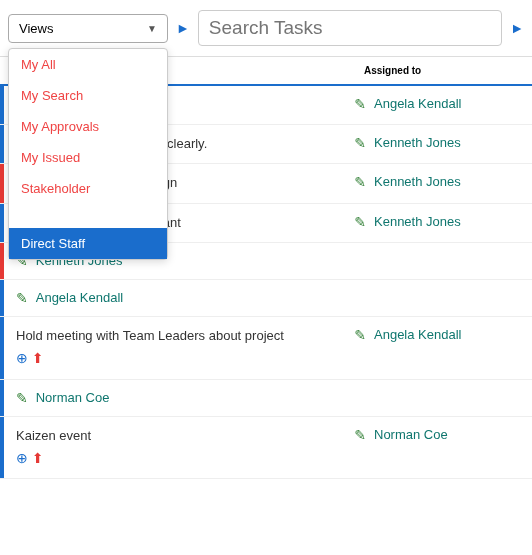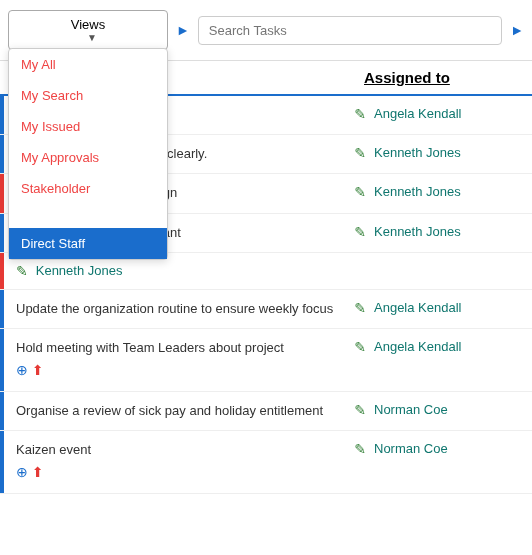--- a/index.html
+++ b/index.html
@@ -28,41 +28,40 @@
       display: flex;
       align-items: center;
       border: 1px solid #aaa;
       border-radius: 4px;
       padding: 6px 10px;
       cursor: pointer;
       background: #fff;
       min-width: 160px;
       justify-content: space-between;
       position: relative;
-      flex-direction: column;
     }
 
     .views-dropdown .arrow-down {
       font-size: 10px;
       color: #555;
       margin-left: 8px;
     }
 
     .chevron-right {
       color: #1a6dcc;
       font-size: 14px;
       cursor: pointer;
     }
 
     .search-box {
       border: 1px solid #ccc;
       border-radius: 4px;
       padding: 6px 10px;
       flex: 1;
-      font-size: 13px;
+      font-size: 19px;
       color: #aaa;
     }
 
     .sort-btn {
       display: flex;
       align-items: center;
       padding: 6px 12px;
       border: 1px solid #ccc;
       border-radius: 4px;
       cursor: pointer;
@@ -111,23 +110,22 @@
       background: #fff;
     }
 
     .col-task {
       flex: 1;
     }
 
     .col-assigned {
       width: 160px;
       font-weight: bold;
-      font-size: 15px;
+      font-size: 10px;
       text-align: left;
-      text-decoration: underline;
     }
 
     .task-row {
       display: flex;
       align-items: flex-start;
       padding: 10px 8px;
       border-bottom: 1px solid #eee;
       position: relative;
     }
 
@@ -195,22 +193,22 @@
     <span class="arrow-down">▼</span>
   </div>
   <span class="chevron-right">►</span>
   <input class="search-box" type="text" placeholder="Search Tasks" style="">
   <span class="chevron-right">►</span>
 </div>
 
 <div class="dropdown-menu" id="dropdown-menu">
     <div class="dropdown-item">My All</div>
     <div class="dropdown-item">My Search</div>
+    <div class="dropdown-item">My Approvals</div>
     <div class="dropdown-item">My Issued</div>
-    <div class="dropdown-item">My Approvals</div>
     <div class="dropdown-item">Stakeholder</div>
     <div class="dropdown-item active">Direct Staff</div>
   </div>
 
 <div class="table-area">
   <div class="table-header">
     <div class="col-task"></div>
     <div class="col-assigned">Assigned to</div>
   </div>
   <div id="task-rows">
@@ -248,40 +246,38 @@
       </div>
       <div class="task-row">
         <div class="left-bar red"></div>
         <div class="task-icons">
           <span class="edit-icon">✎</span>
         </div>
         <div class="assigned-name">Kenneth Jones</div>
       </div>
       <div class="task-row">
         <div class="left-bar blue"></div>
-        <div class="task-content">Update the organization routine to ensure weekly focus</div>
         <div class="task-icons">
           <span class="edit-icon">✎</span>
         </div>
         <div class="assigned-name">Angela Kendall</div>
       </div>
       <div class="task-row">
         <div class="left-bar blue"></div>
         <div class="task-content">Hold meeting with Team Leaders about project<div class="icon-row">
             <span class="icon-circle">⊕</span>
             <span class="icon-upload">⬆</span>
           </div></div>
         <div class="task-icons">
           <span class="edit-icon">✎</span>
         </div>
         <div class="assigned-name">Angela Kendall</div>
       </div>
       <div class="task-row">
         <div class="left-bar blue"></div>
-        <div class="task-content">Organise a review of sick pay and holiday entitlement</div>
         <div class="task-icons">
           <span class="edit-icon">✎</span>
         </div>
         <div class="assigned-name">Norman Coe</div>
       </div>
       <div class="task-row">
         <div class="left-bar blue"></div>
         <div class="task-content">Kaizen event<div class="icon-row">
             <span class="icon-circle">⊕</span>
             <span class="icon-upload">⬆</span>

